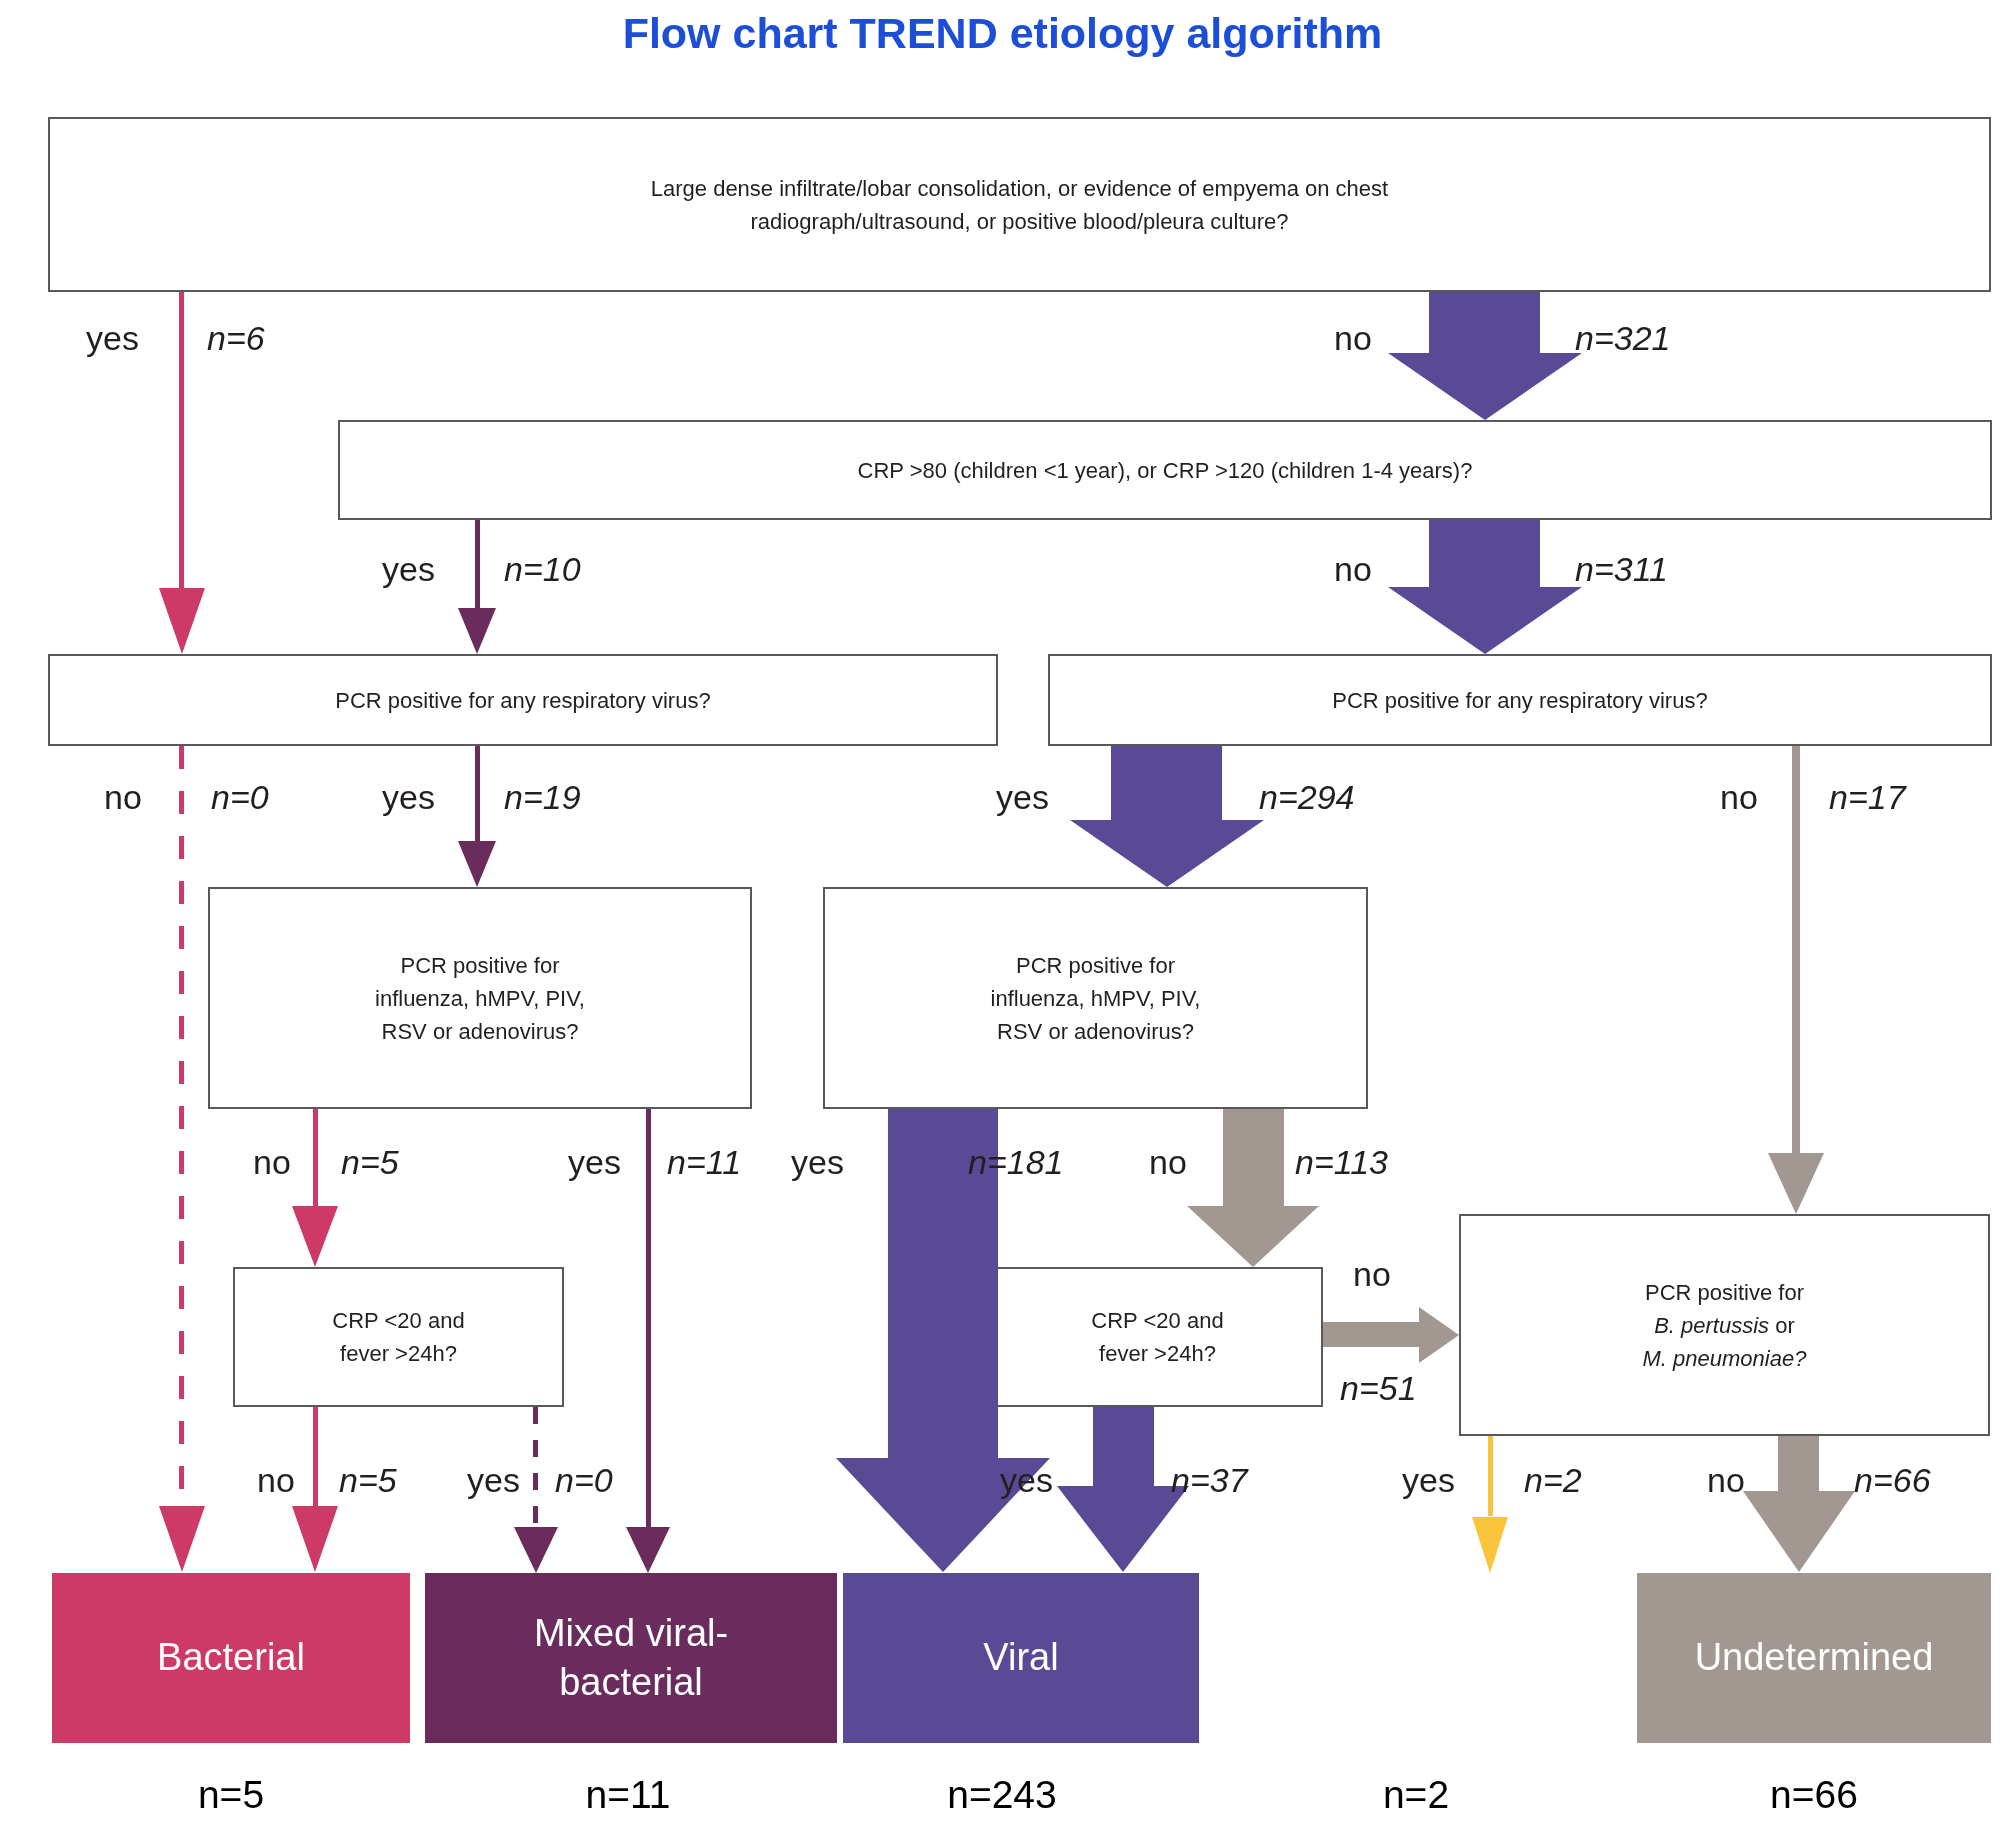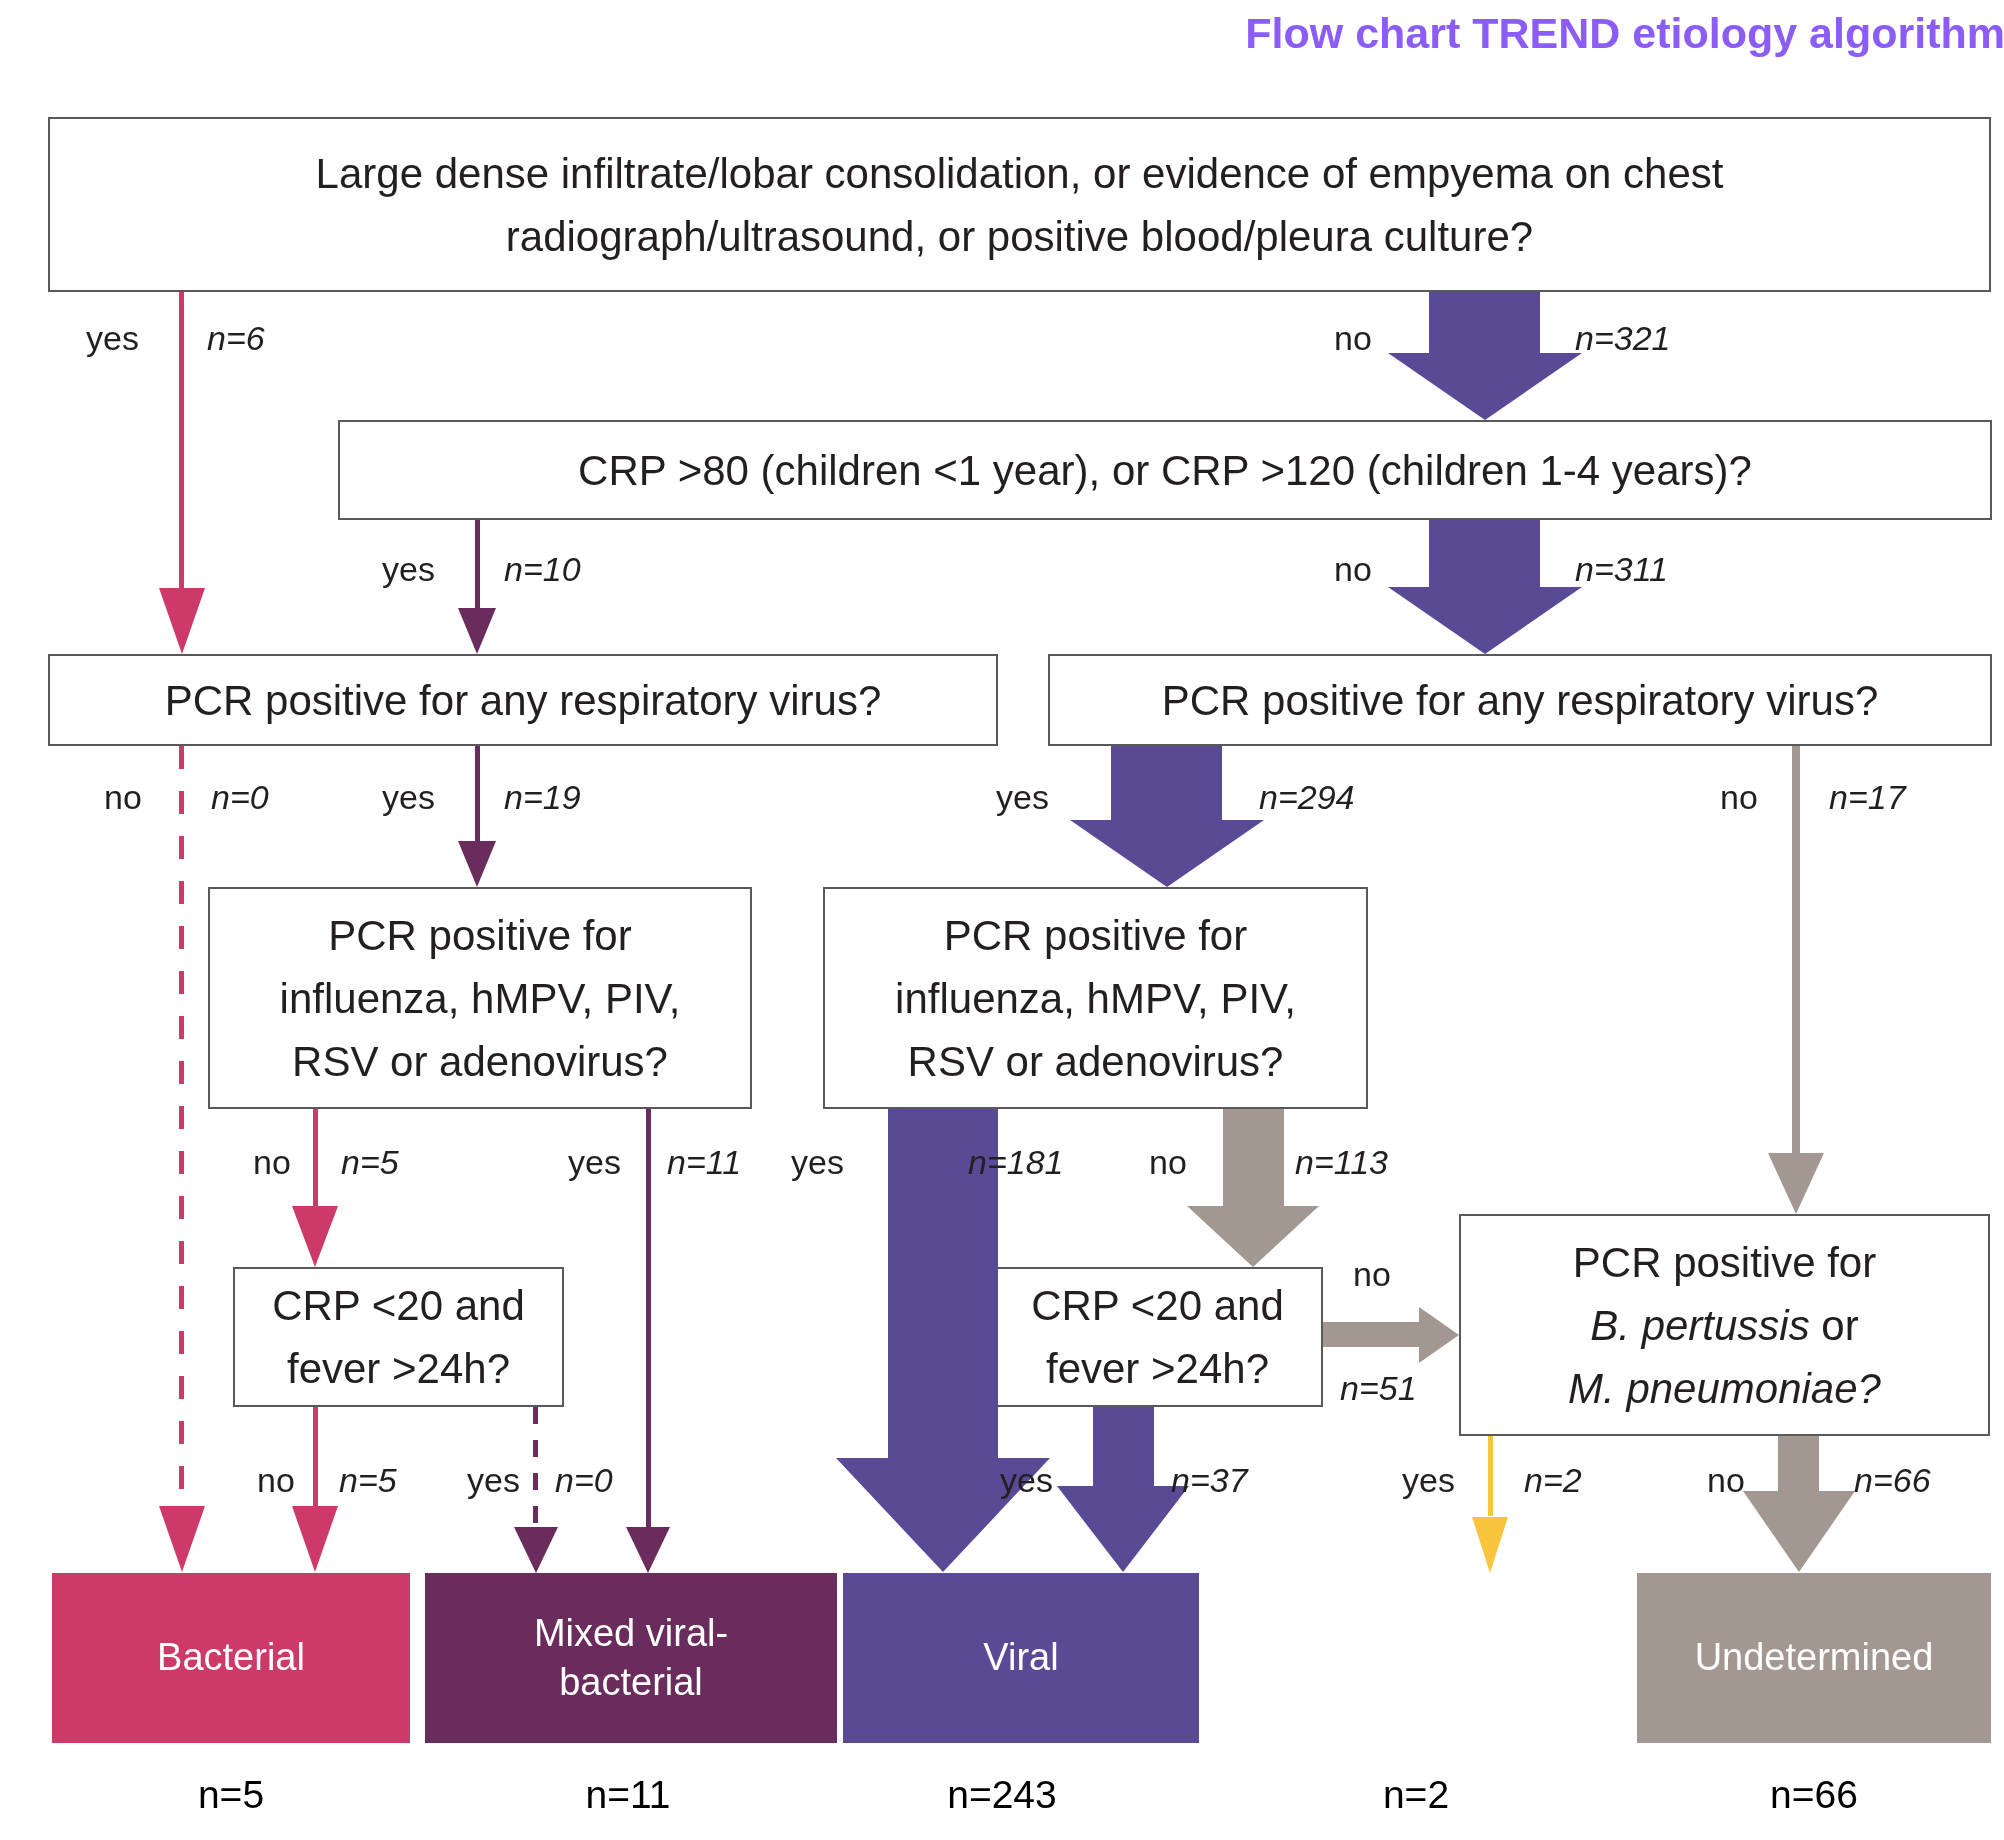--- a/index.html
+++ b/index.html
@@ -8,36 +8,36 @@
     width:2005px;
     height:1840px;
     background:#ffffff;
     font-family:"Liberation Sans", sans-serif;
     color:#231f20;
     overflow:hidden;
   }
   .title{
     position:absolute;
     left:0; top:9.1px; width:2005px;
-    text-align:right;
+    text-align:center;
     font-size:43px;
     font-weight:bold;
-    color:#8b5cf6;
+    color:#1d4ed8;
   }
   .qbox{
     position:absolute;
     background:#ffffff;
     border:2.5px solid #58595b;
     box-sizing:border-box;
     display:flex;
     align-items:center;
     justify-content:center;
     text-align:center;
   }
-  .qtext{ font-size:42px; line-height:1.5; color:#231f20; }
+  .qtext{ font-size:22px; line-height:1.5; color:#231f20; }
   .it{ font-style:italic; }
   .label{
     position:absolute;
     font-size:34px;
     color:#231f20;
     white-space:nowrap;
   }
   .nval{ font-style:italic; }
   .shaft{ position:absolute; }
   .head{ position:absolute; width:0; height:0; }

